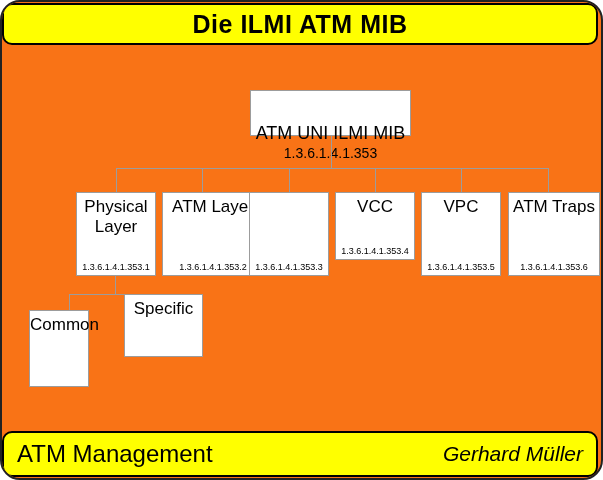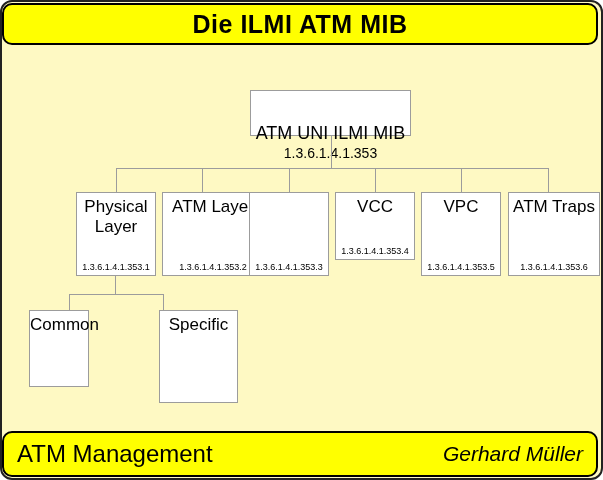--- a/index.html
+++ b/index.html
@@ -6,23 +6,23 @@
     margin: 0;
     padding: 0;
     background: #ffffff;
     font-family: "Liberation Sans", sans-serif;
   }
   .slide {
     position: relative;
     width: 603px;
     height: 480px;
     box-sizing: border-box;
-    background: #fef9c3;
+    background: #f97316;
     border: 2px solid #222222;
-    border-radius: 12px;
+    border-radius: 20px;
     overflow: hidden;
   }
   .banner {
     position: absolute;
     left: 0;
     right: 3px;
     height: 42px;
     box-sizing: border-box;
     background: #ffff00;
     border: 2px solid #000000;
@@ -153,21 +153,21 @@
     </div>
 
     <div class="line v" style="left:113px; top:274px; height:18px;"></div>
     <div class="line h" style="left:67px; top:292px; width:95px;"></div>
     <div class="line v" style="left:67px; top:292px; height:16px;"></div>
     <div class="line v" style="left:161px; top:292px; height:16px;"></div>
 
     <div class="node" style="left:27px; top:308px; width:60px; height:77px;">
       <span class="label">Common</span>
     </div>
-    <div class="node" style="left:122px; top:308px; width:79px; height:93px;margin-left:35px;">
+    <div class="node" style="left:122px; top:292px; width:79px; height:63px;">
       <span class="label">Specific</span>
     </div>
 
   </div>
 
   <div class="banner bottom">
     <span class="footer-left">ATM Management</span>
     <span class="footer-right">Gerhard Müller</span>
   </div>
 

